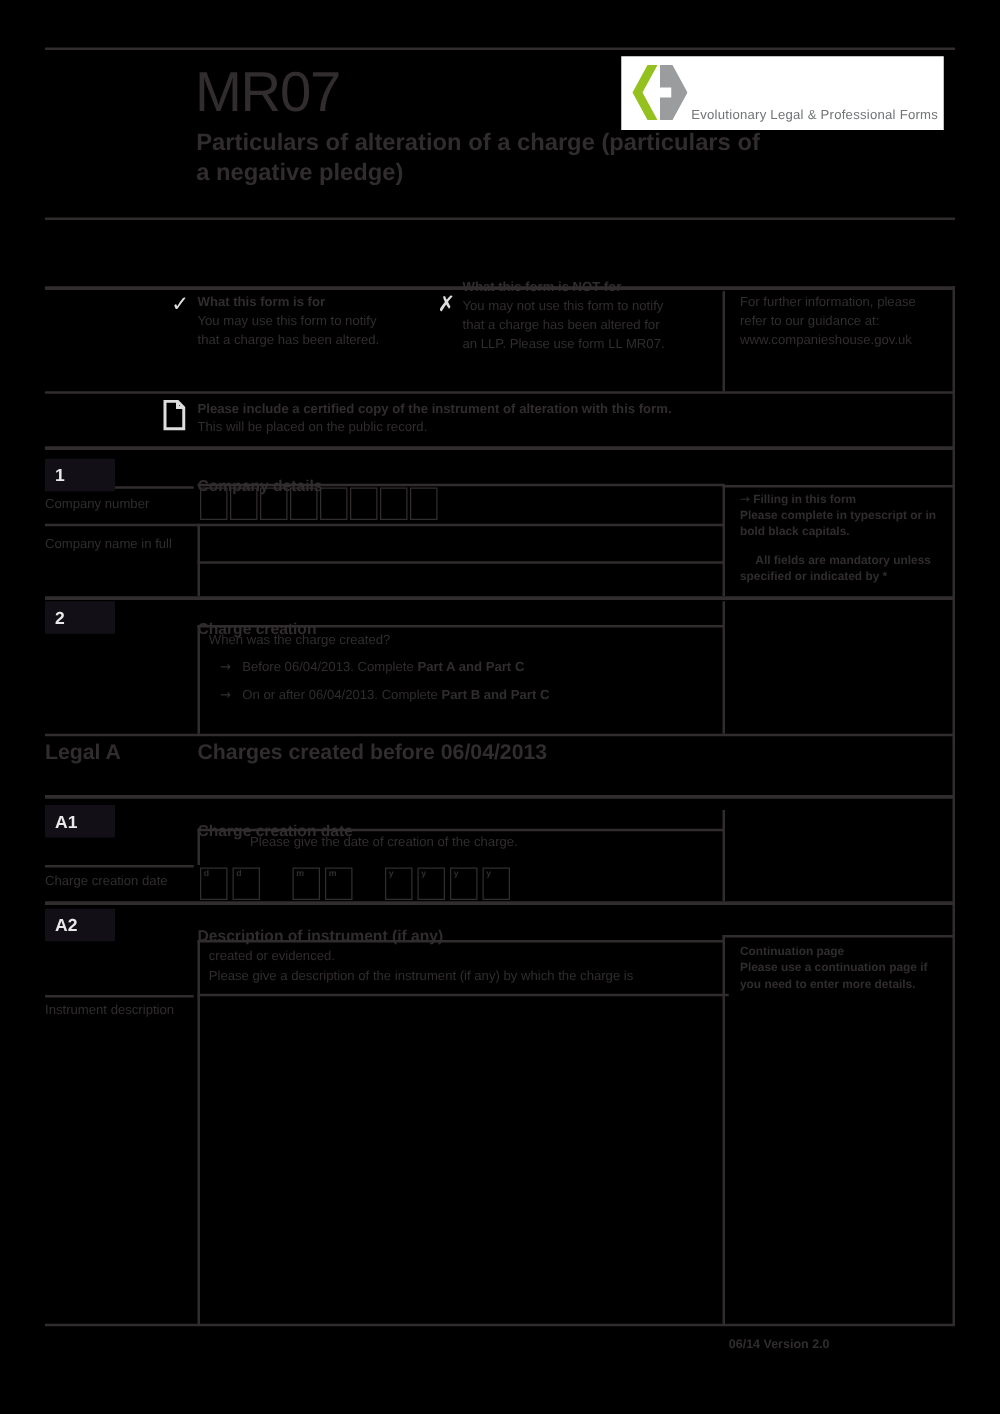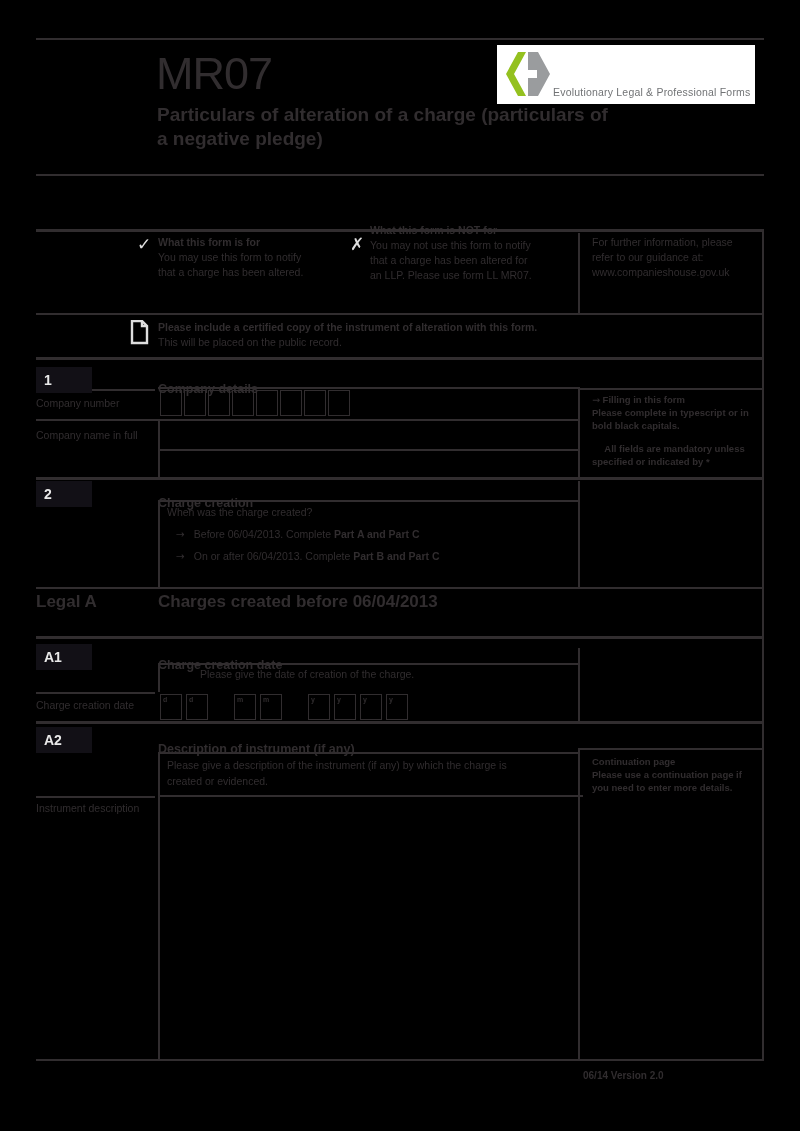--- a/index.html
+++ b/index.html
@@ -190,22 +190,22 @@
         <span class="dl">y</span>
       </div>
       <div class="box" style="left: 226px; top: 0px;">
         <span class="dl">y</span>
       </div>
     </div>
 
   <div class="badge" style="left:36px;top:727px;">A2</div>
   <div class="txt heading" style="left:158px;top:730px;">Description of instrument (if any)</div>
   <div class="txt fs10" style="left:167px;top:757px;width:410px;line-height:16px;">
+    <div>created or evidenced.</div>
     <div>Please give a description of the instrument (if any) by which the charge is</div>
-    <div>created or evidenced.</div>
   </div>
   <div class="txt fs10" style="left:36px;top:801px;">Instrument description</div>
   <div style="position:absolute;left:160px;top:797px;width:421px;height:261px;"></div>
 
   <div class="txt fs9" style="left:592px;top:755px;width:165px;">
     <div class="b">Continuation page</div>
     <div class="b">Please use a continuation page if</div>
     <div class="b">you need to enter more details.</div>
   </div>
 

